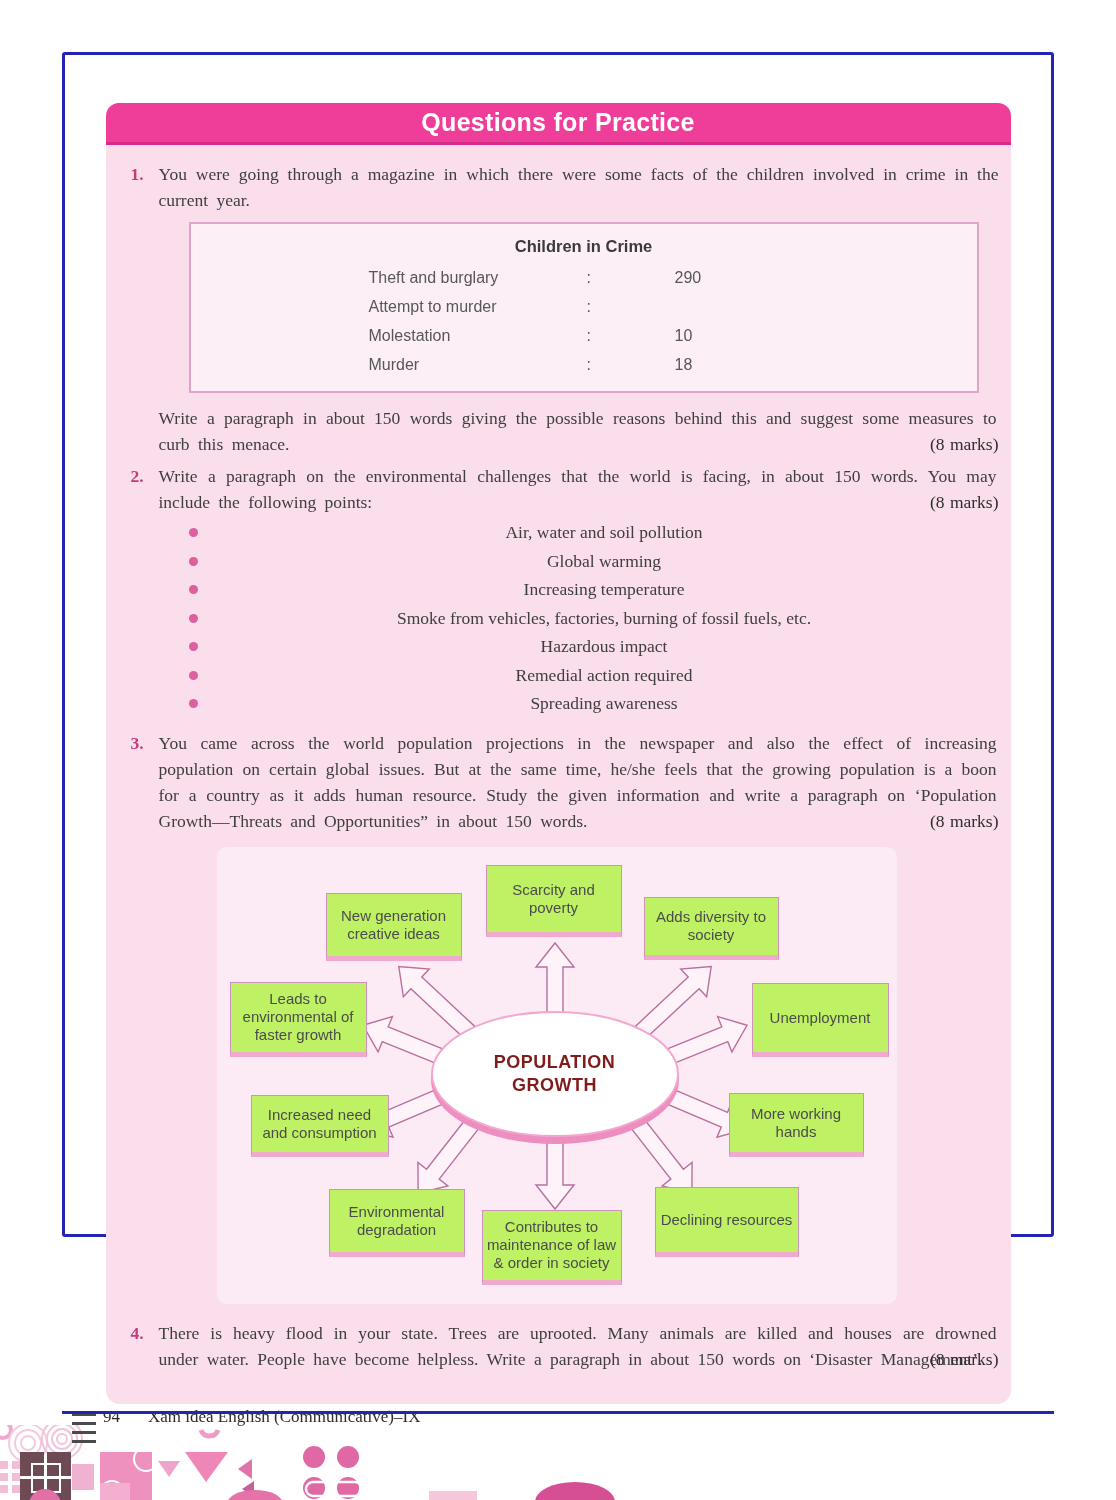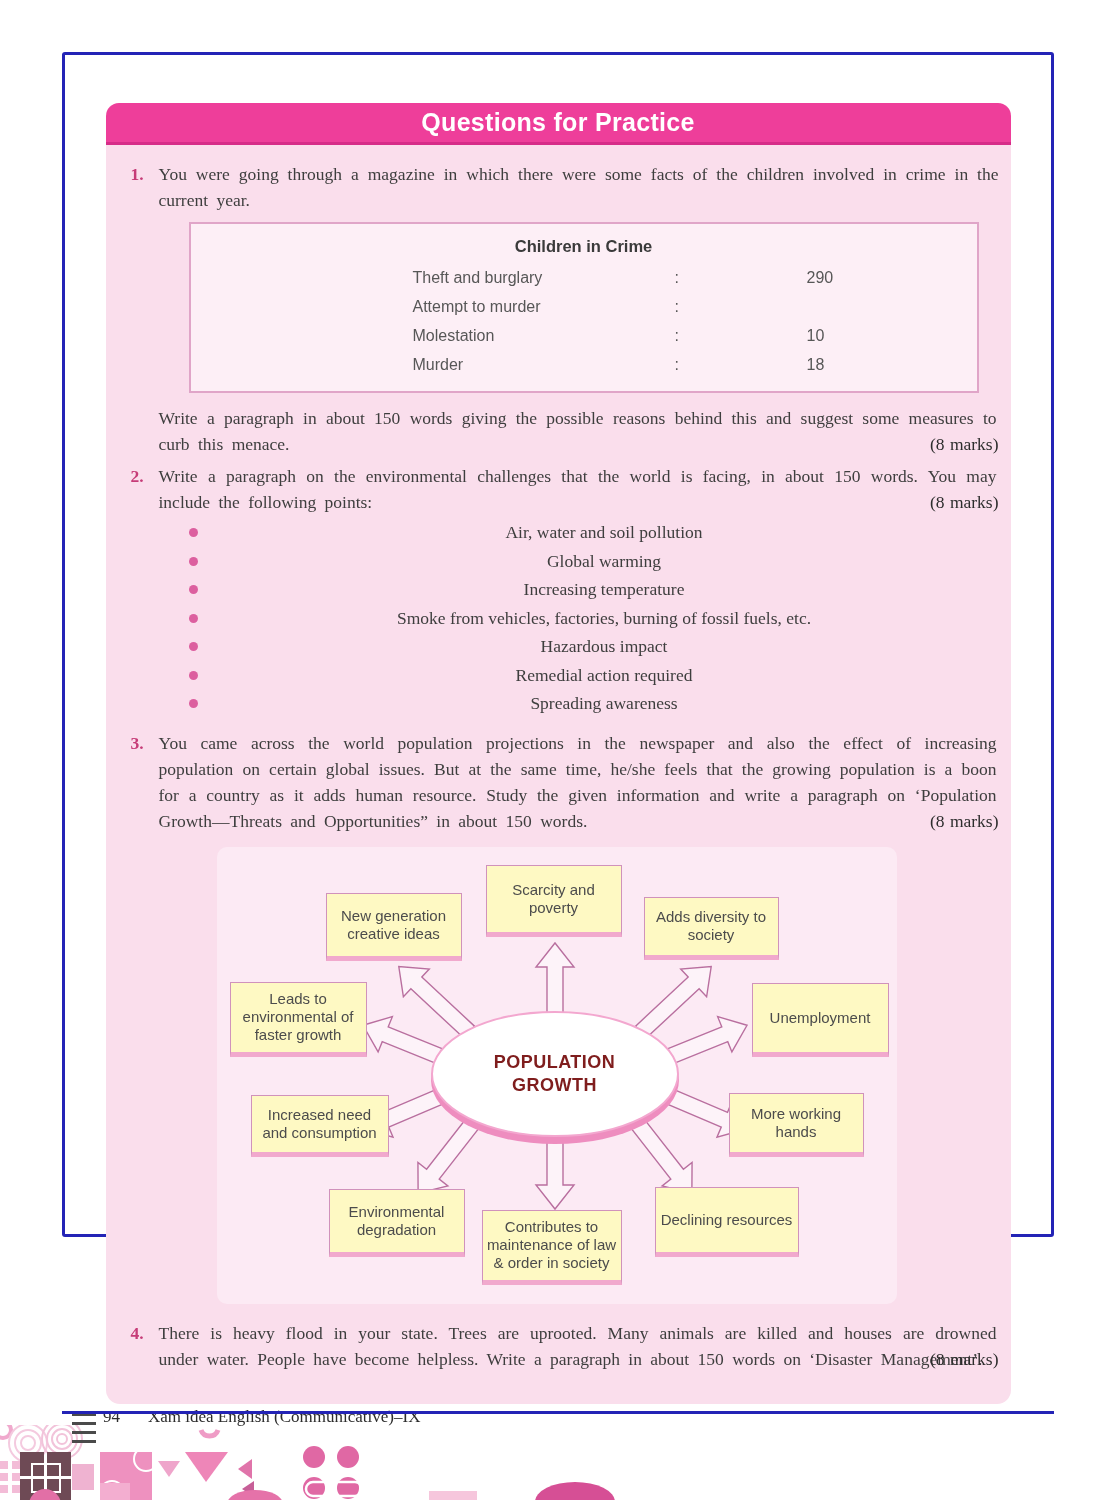--- a/index.html
+++ b/index.html
@@ -38,42 +38,42 @@
   .crime-table{
     margin:9px 20px 12px 30px;background:#fdeff6;border:2px solid #e0a5c8;
     padding:9px 0 12px;text-align:left;word-spacing:normal;
   }
   .tbl-title{
     text-align:center;font-family:"Liberation Sans",sans-serif;font-weight:bold;
     font-size:16.5px;color:#3a3a3a;line-height:27px;margin-bottom:3px;
   }
   .tbl-row{
     display:grid;grid-template-columns:178px 218px 88px auto;
-    font-family:"Liberation Sans",sans-serif;font-size:16px;color:#575757;line-height:29px;gap:44px;
+    font-family:"Liberation Sans",sans-serif;font-size:16px;color:#575757;line-height:29px;
   }
   .tbl-row .lbl{grid-column:2;}
   .tbl-row .col{grid-column:3;}
   .tbl-row .val{grid-column:4;}
   
   ul.points{margin:3px 0 6px 28px;padding:0;list-style:none;}
   .points li{position:relative;padding-left:23px;line-height:28.5px;text-align:center;}
   .points li::before{
     content:"";position:absolute;left:2px;top:10px;width:9px;height:9px;
     border-radius:50%;background:#dc5f9f;
   }
   
   .diagram{
     position:relative;width:680px;height:457px;background:#fceaf4;border-radius:10px;
     margin:13px 0 10px 58px;font-family:"Liberation Sans",sans-serif;
     text-align:center;word-spacing:normal;
   }
   .diagram svg{position:absolute;left:0;top:0;}
   .dbox{
     position:absolute;display:flex;align-items:center;justify-content:center;
-    background:#fef9c3;border:1px solid #d092bb;border-bottom:5px solid #f1a9cd;
+    background:#bef264;border:1px solid #d092bb;border-bottom:5px solid #f1a9cd;
     box-sizing:border-box;font-size:15px;line-height:18px;color:#4c4c4c;padding:2px 3px;
   }
   .b0{left:269px;top:18px;width:136px;height:72px}
   .b1{left:109px;top:46px;width:136px;height:68px}
   .b2{left:427px;top:50px;width:135px;height:63px}
   .b3{left:13px;top:135px;width:137px;height:75px}
   .b4{left:535px;top:136px;width:137px;height:74px}
   .b5{left:34px;top:248px;width:138px;height:62px}
   .b6{left:512px;top:246px;width:135px;height:64px}
   .b7{left:112px;top:342px;width:136px;height:68px}

